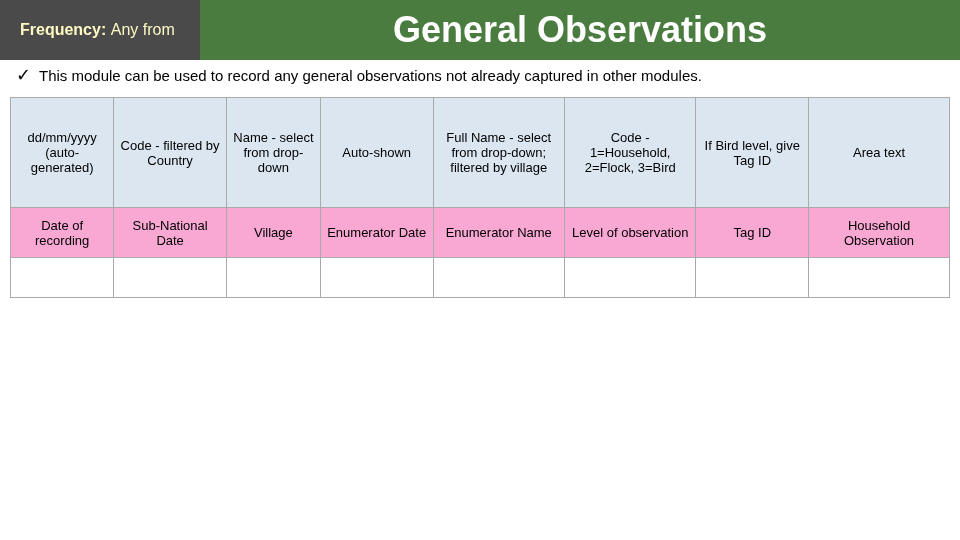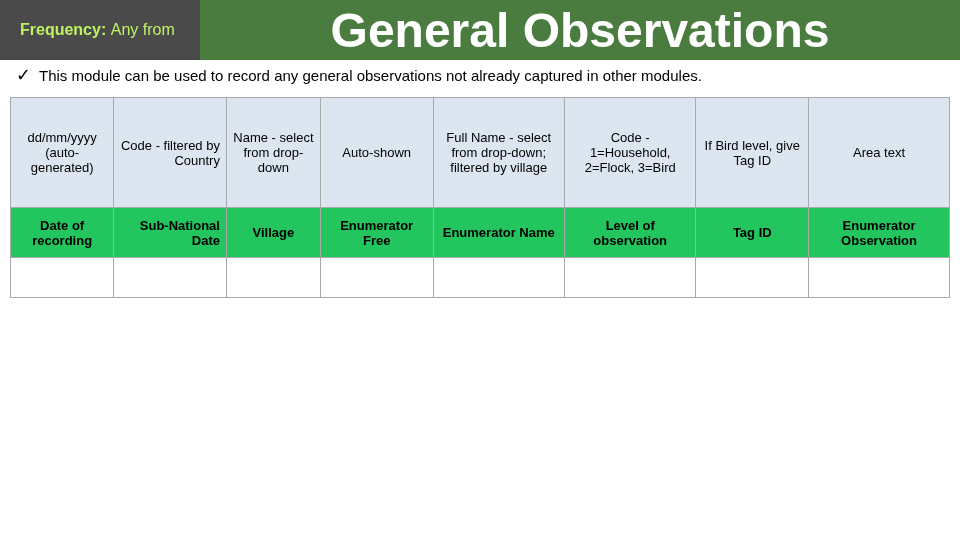--- a/index.html
+++ b/index.html
@@ -12,40 +12,40 @@
     }
 
     
     .header {
       display: flex;
       align-items: stretch;
       height: 60px;
     }
     .header-left {
       background: #4a4a4a;
-      color: #bef264;
+      color: #fef9c3;
       display: flex;
       align-items: center;
       padding: 0 20px;
       min-width: 200px;
       font-size: 16px;
     }
     .header-left .freq-label {
       font-weight: bold;
     }
     .header-right {
       background: #4a7c3f;
       flex: 1;
       display: flex;
       align-items: center;
       justify-content: center;
     }
     .header-right h1 {
       color: #ffffff;
-      font-size: 48px;
+      font-size: 36px;
       font-weight: bold;
     }
 
     
     .intro {
       padding: 2px 16px;
       font-size: 15px;
       line-height: 1.5;
       color: #000;
     }
@@ -72,33 +72,33 @@
       text-align: center;
     }
     
     .row-hint td {
       background: #dce6f1;
       height: 110px;
       vertical-align: middle;
     }
     
     .row-labels td {
-      background: #22c55e;
-      font-weight: bold;
+      background: #f9a8d4;
+      font-weight: normal;
       height: 50px;
       font-size: 13px;
     }
     
     .row-empty td {
       background: #ffffff;
       height: 40px;
     }
 
     .col1 { width: 11%; margin-left: 44px; }
-    .col2 { width: 12%; text-align: right; }
+    .col2 { width: 12%; }
     .col3 { width: 10%; }
     .col4 { width: 12%; }
     .col5 { width: 14%; }
     .col6 { width: 14%; }
     .col7 { width: 12%; }
     .col8 { width: 15%; }
   </style>
 </head>
 <body>
 
@@ -128,25 +128,25 @@
       <td class="col5">Full Name - select from drop-down; filtered by village</td>
       <td class="col6">Code - 1=Household, 2=Flock, 3=Bird</td>
       <td class="col7">If Bird level, give Tag ID</td>
       <td class="col8">Area text</td>
     </tr>
 
     <tr class="row-labels">
       <td class="col1">Date of recording</td>
       <td class="col2">Sub-National Date</td>
       <td class="col3">Village</td>
-      <td class="col4">Enumerator Free</td>
+      <td class="col4">Enumerator Date</td>
       <td class="col5">Enumerator Name</td>
       <td class="col6">Level of observation</td>
       <td class="col7">Tag ID</td>
-      <td class="col8">Enumerator Observation</td>
+      <td class="col8">Household Observation</td>
     </tr>
 
     <tr class="row-empty">
       <td></td>
       <td></td>
       <td></td>
       <td></td>
       <td></td>
       <td></td>
       <td></td>

